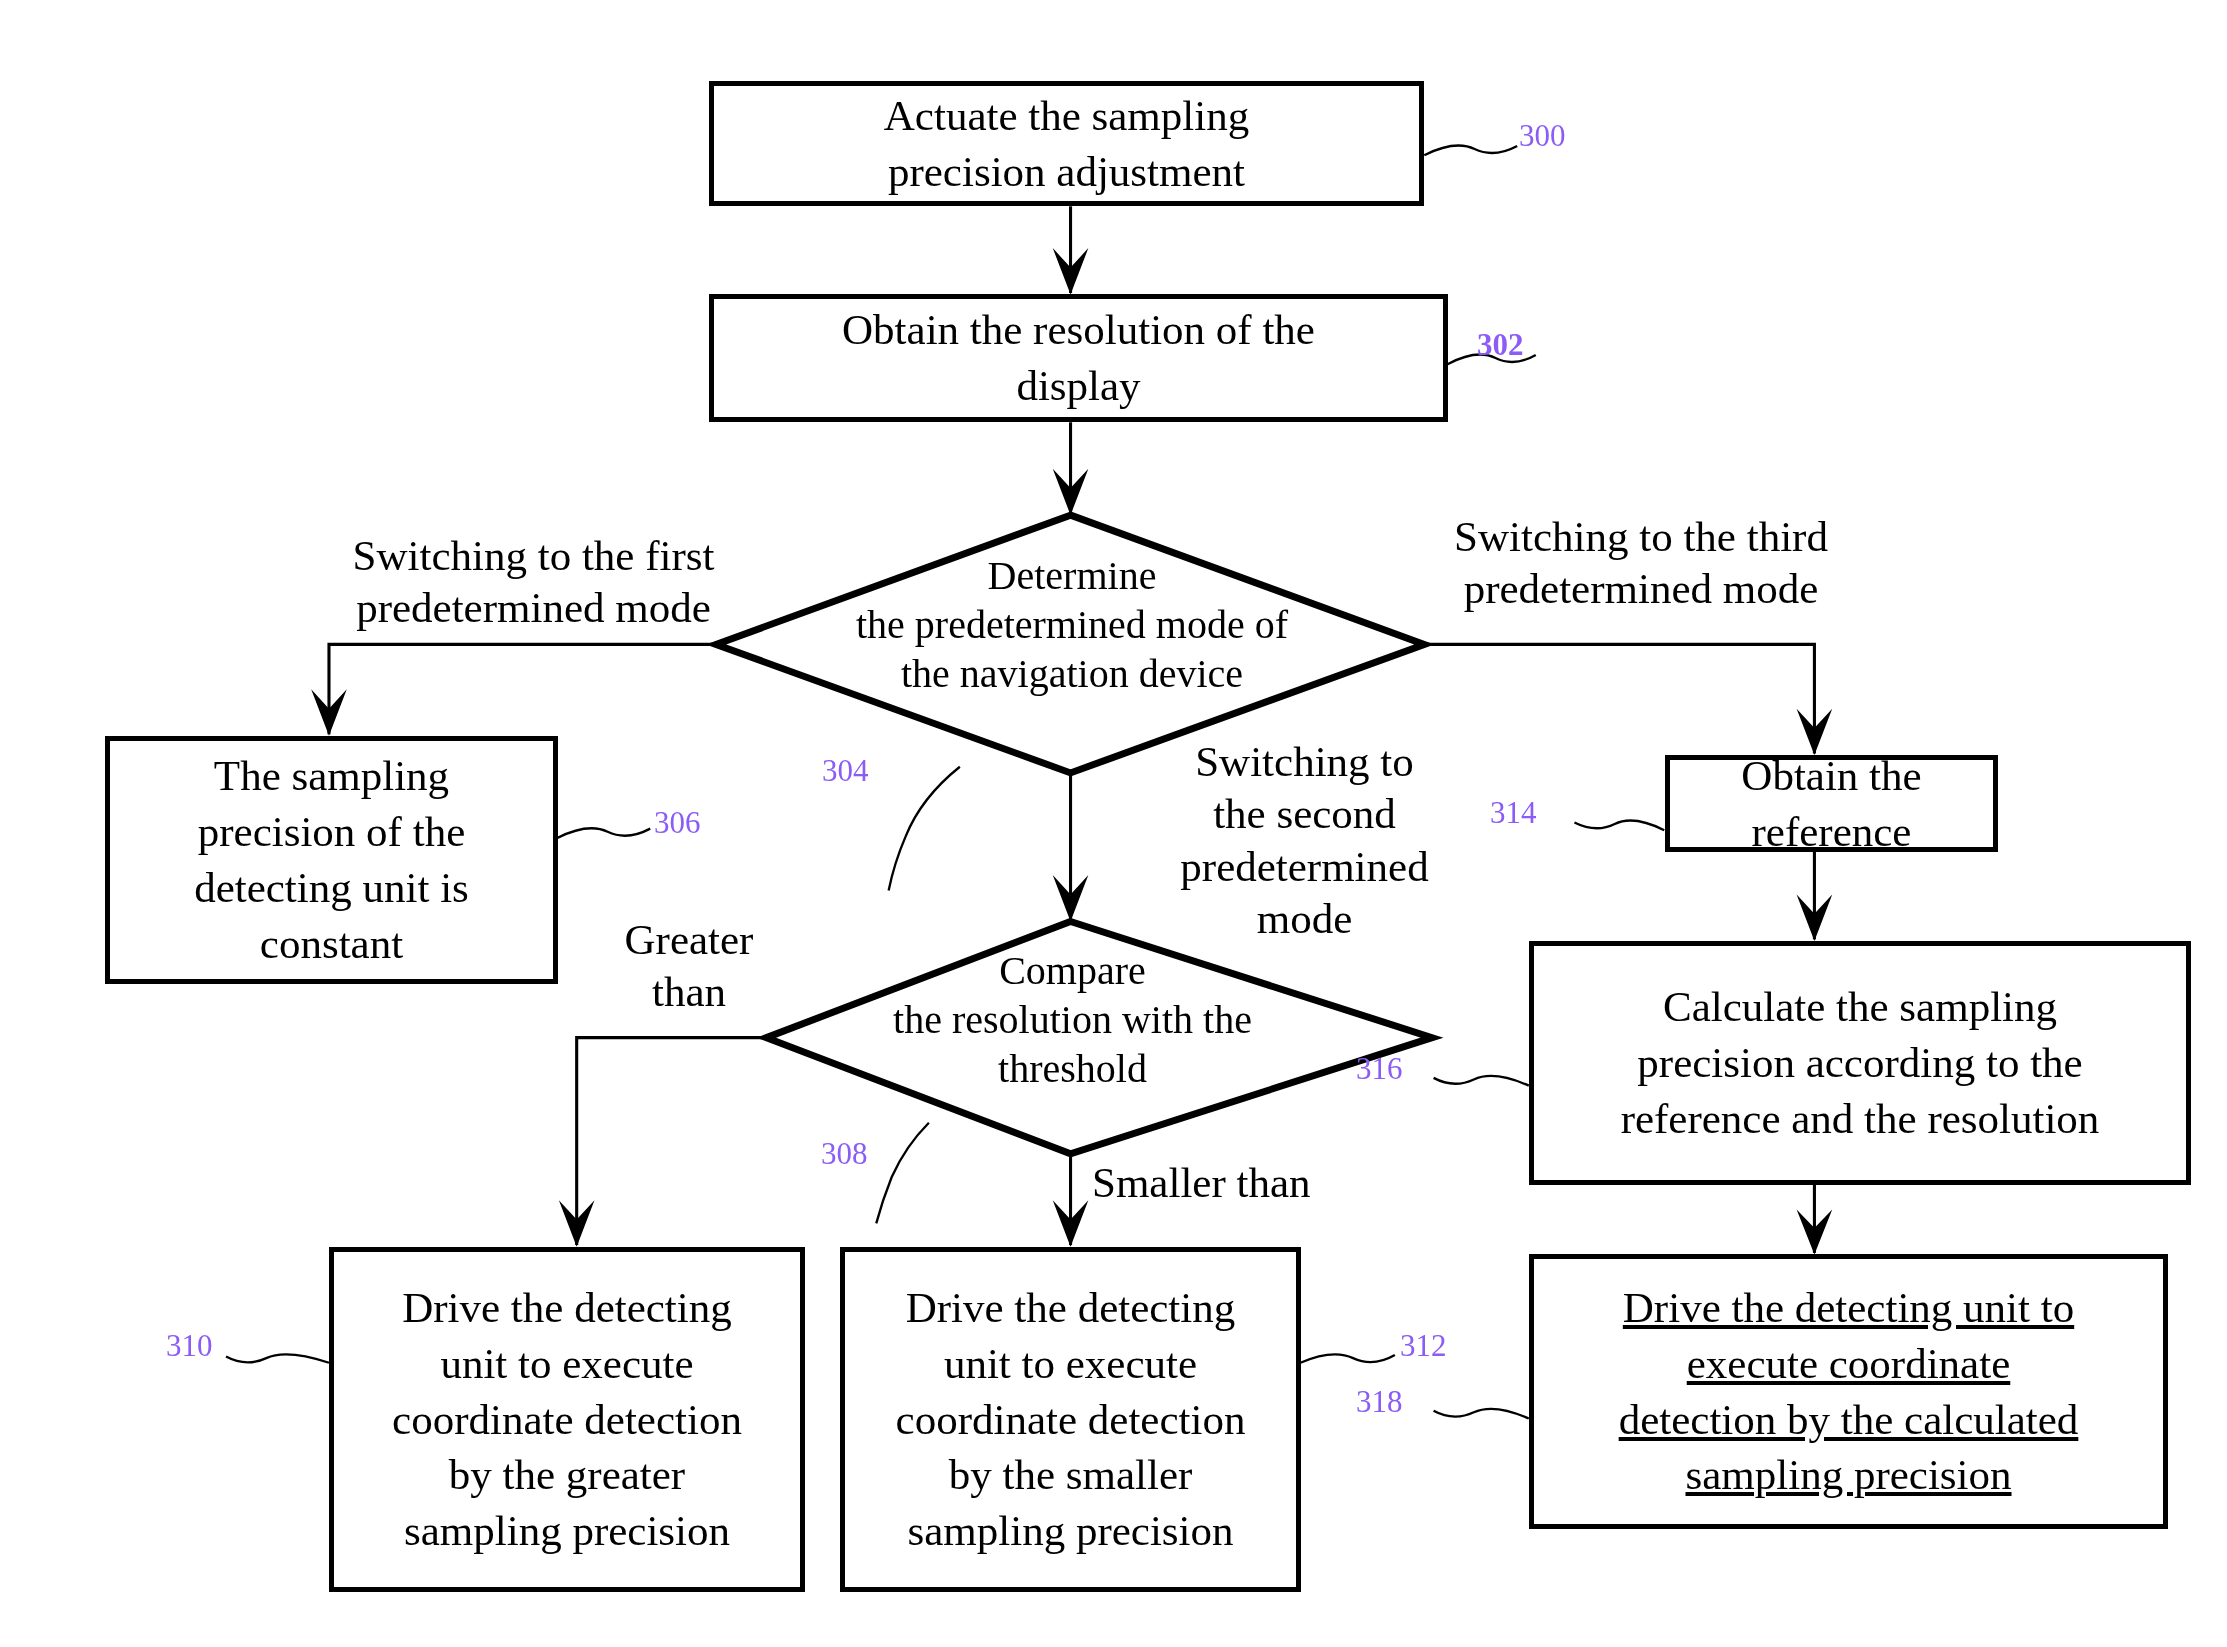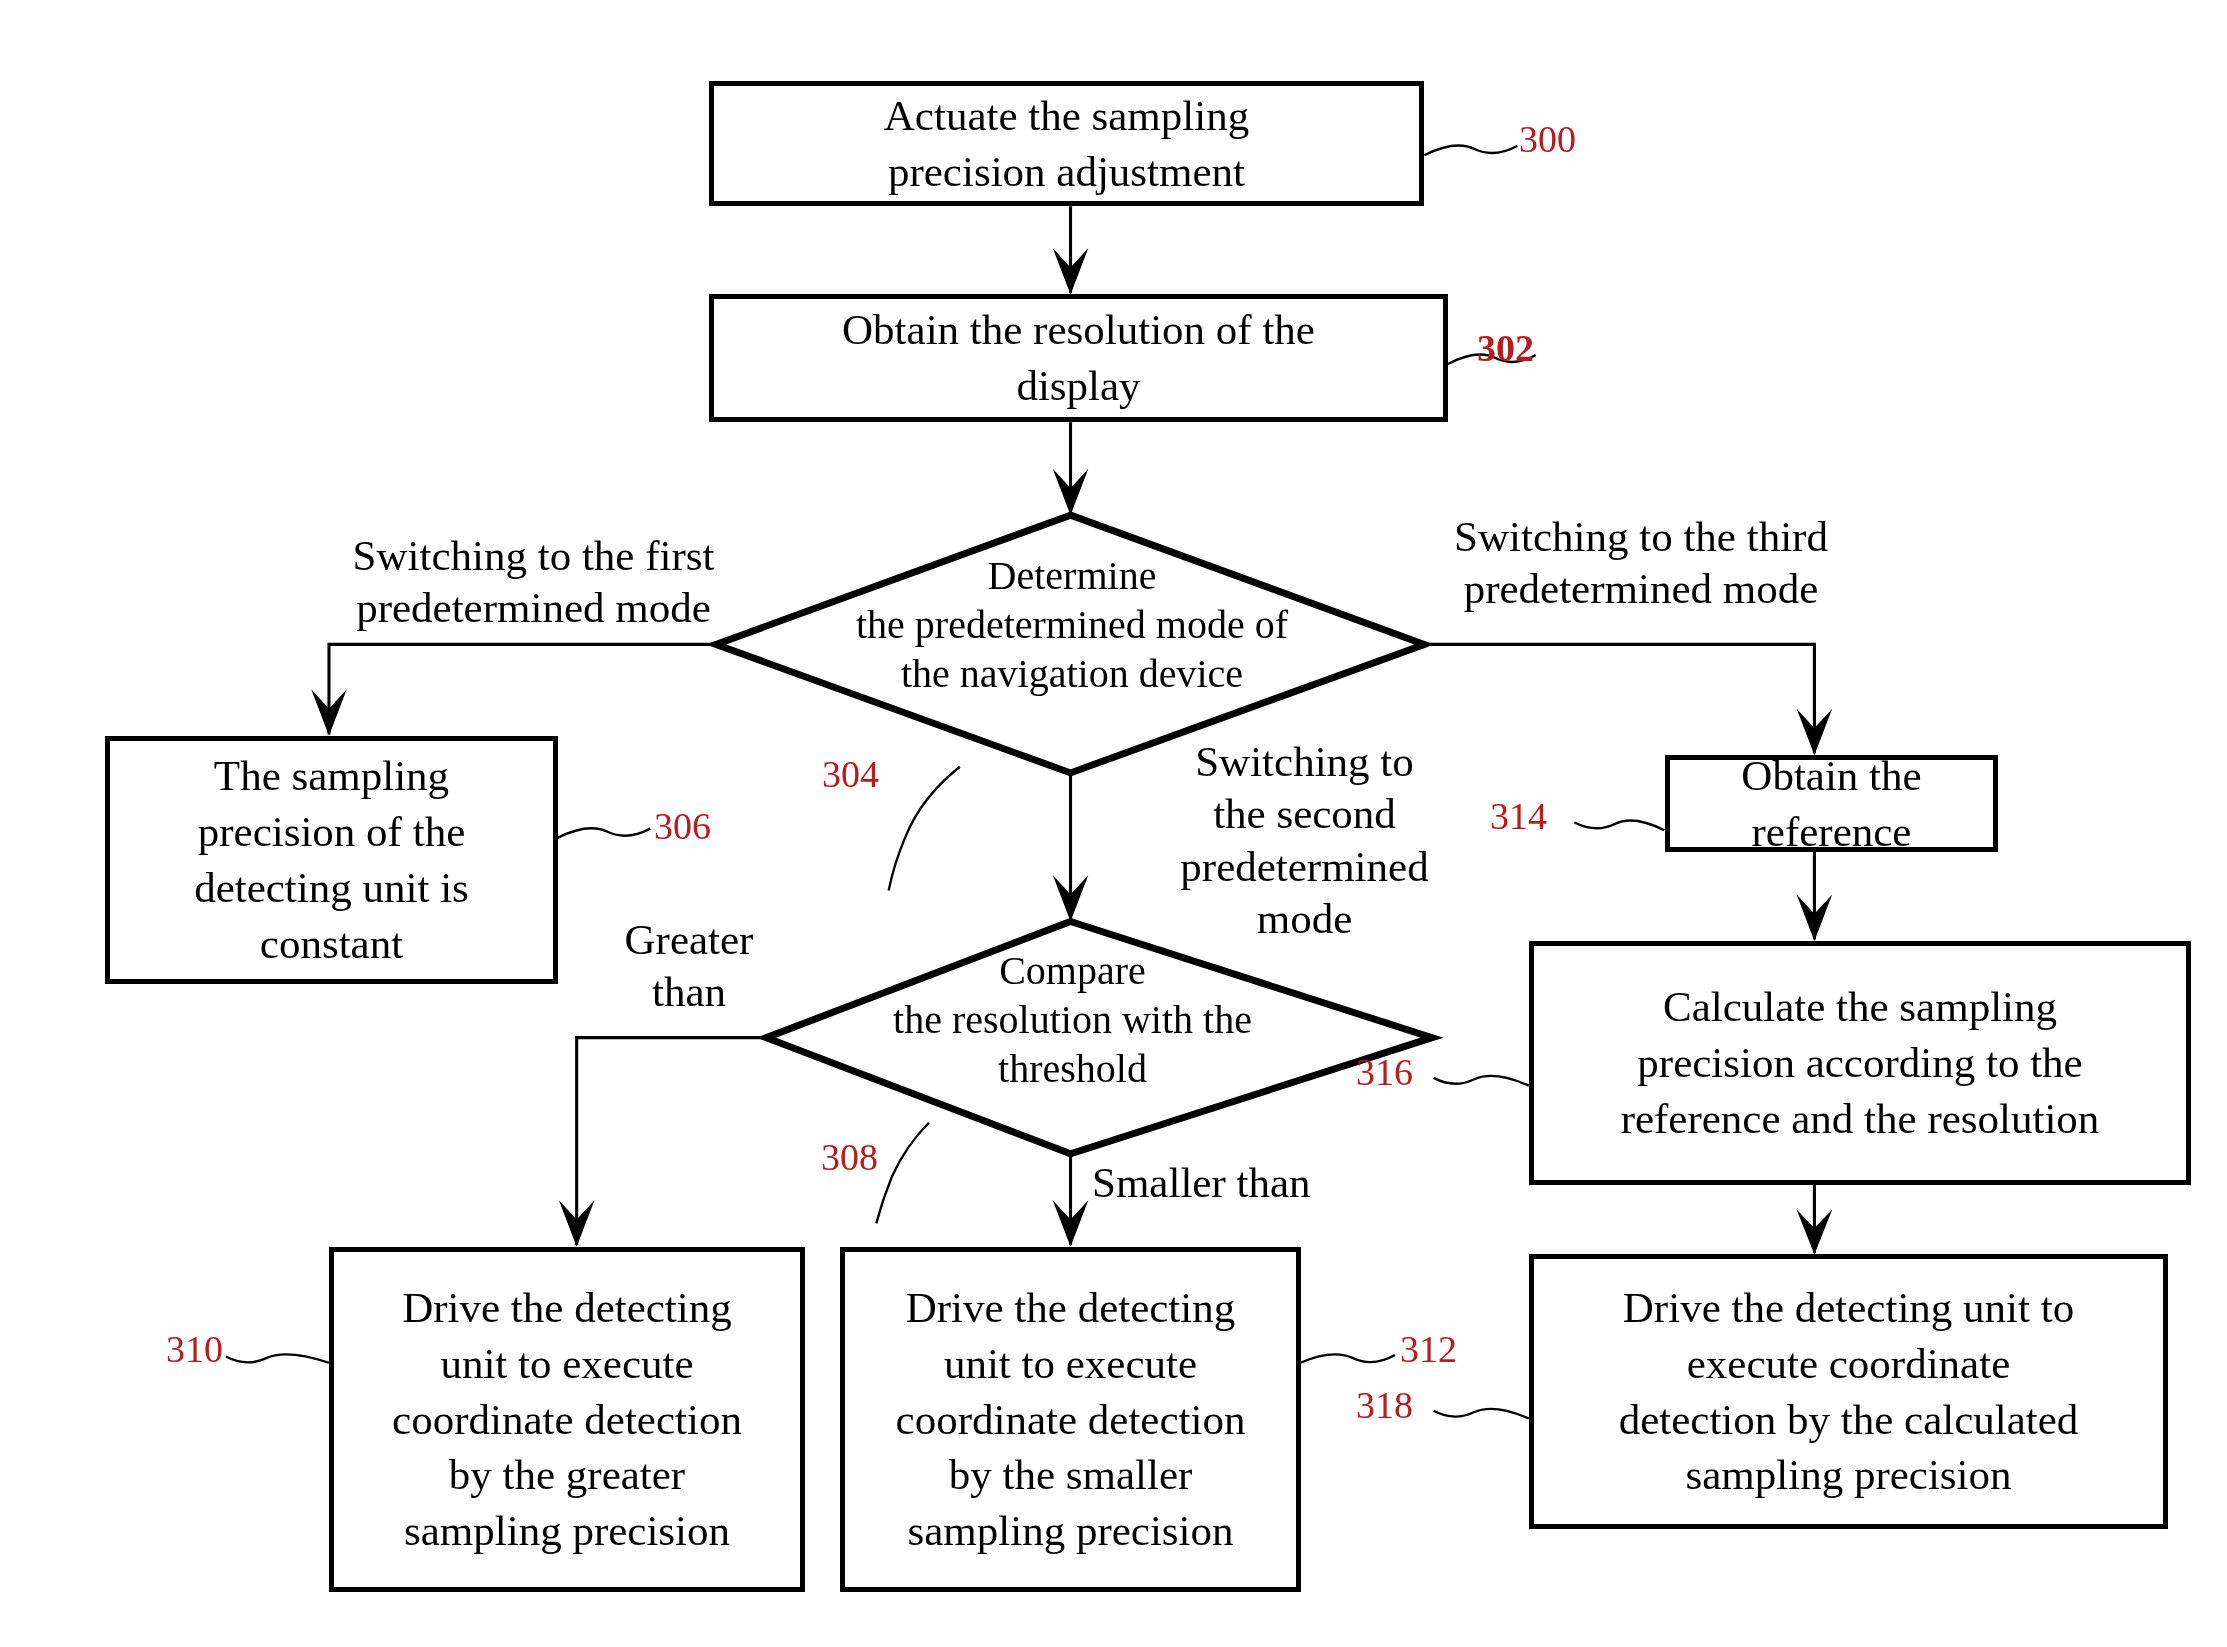--- a/index.html
+++ b/index.html
@@ -44,22 +44,22 @@
     position: absolute;
     text-align: center;
     color: #000000;
     font-size: 40px;
     line-height: 1.22;
     white-space: pre-line;
     pointer-events: none;
   }
   .refnum {
     position: absolute;
-    color: #b91c1c;
-    font-size: 38px;
+    color: #8b5cf6;
+    font-size: 31px;
     line-height: 1;
     white-space: nowrap;
   }
   .edgelabel {
     position: absolute;
     color: #000000;
     font-size: 43px;
     line-height: 1.22;
     text-align: center;
     white-space: pre-line;
@@ -155,21 +155,21 @@
 reference</span>
   </div>
 
   <div class="node" style="left:1529px; top:941px; width:662px; height:244px;">
     <span class="txt" style="white-space: pre-line;">Calculate the sampling
 precision according to the
 reference and the resolution</span>
   </div>
 
   <div class="node" style="left:1529px; top:1254px; width:639px; height:275px;">
-    <span class="txt" style="white-space: pre-line;">Drive the detecting unit to
+    <span class="txt" style="white-space: pre-line; text-decoration: underline;">Drive the detecting unit to
 execute coordinate
 detection by the calculated
 sampling precision</span>
   </div>
 
   <div class="diamond-label" style="left: 778px; top: 552px; width: 588px; white-space: pre-line;">Determine
 the predetermined mode of
 the navigation device</div>
 
   <div class="diamond-label" style="left: 790px; top: 947px; width: 565px; white-space: pre-line;">Compare

